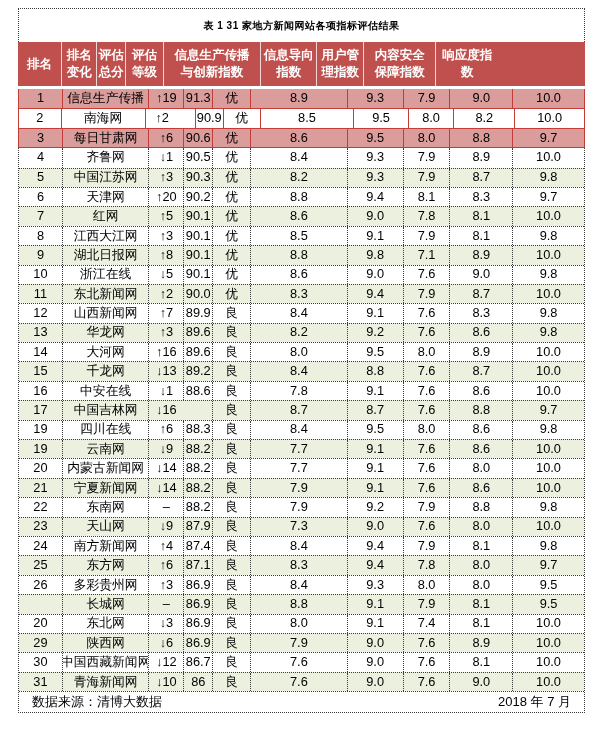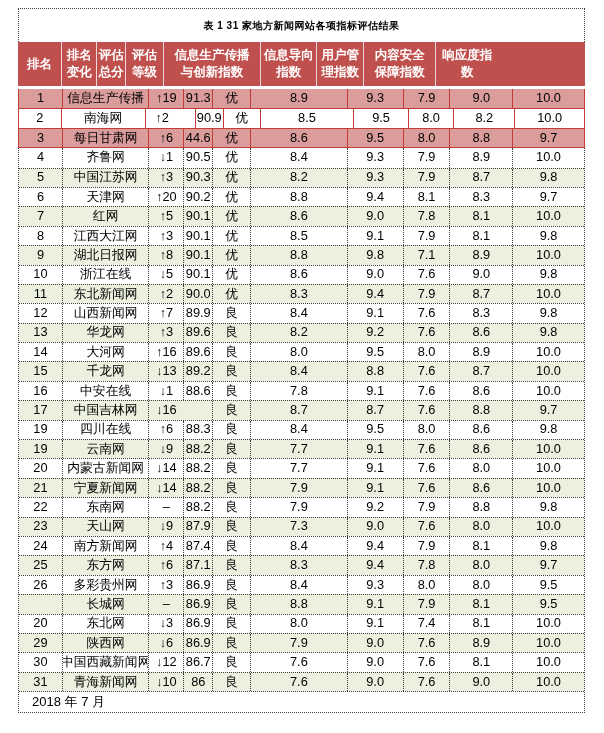--- a/index.html
+++ b/index.html
@@ -106,21 +106,21 @@
           <div class="cell" style="width: 17.1%;">8.5</div>
           <div class="cell" style="width: 9.9%;">9.5</div>
           <div class="cell" style="width: 8.3%;">8.0</div>
           <div class="cell" style="width: 11.1%;">8.2</div>
           <div class="cell" style="width: 12.7%;">10.0</div>
         </div>
         <div class="row pink">
           <div class="cell" style="width: 7.6%;">3</div>
           <div class="cell" style="width: 15.3%;">每日甘肃网</div>
           <div class="cell" style="width: 6.2%;">↑6</div>
-          <div class="cell" style="width: 5.1%;">44.6</div>
+          <div class="cell" style="width: 5.1%;">90.6</div>
           <div class="cell" style="width: 6.7%;">优</div>
           <div class="cell" style="width: 17.1%;">8.6</div>
           <div class="cell" style="width: 9.9%;">9.5</div>
           <div class="cell" style="width: 8.3%;">8.0</div>
           <div class="cell" style="width: 11.1%;">8.8</div>
           <div class="cell" style="width: 12.7%;">9.7</div>
         </div>
       </div>
     <div class="zone-rest">
       <div id="rowsRest">
@@ -455,17 +455,18 @@
             <div class="cell" style="width: 5.1%;">86</div>
             <div class="cell" style="width: 6.7%;">良</div>
             <div class="cell" style="width: 17.1%;">7.6</div>
             <div class="cell" style="width: 9.9%;">9.0</div>
             <div class="cell" style="width: 8.3%;">7.6</div>
             <div class="cell" style="width: 11.1%;">9.0</div>
             <div class="cell" style="width: 12.7%;">10.0</div>
           </div>
         </div>
       <div class="frow">
+        <span>数据来源：清博大数据</span>
         <span>2018 年 7 月</span>
       </div>
     </div>
   </div>
 </div>
 
 </body></html>

